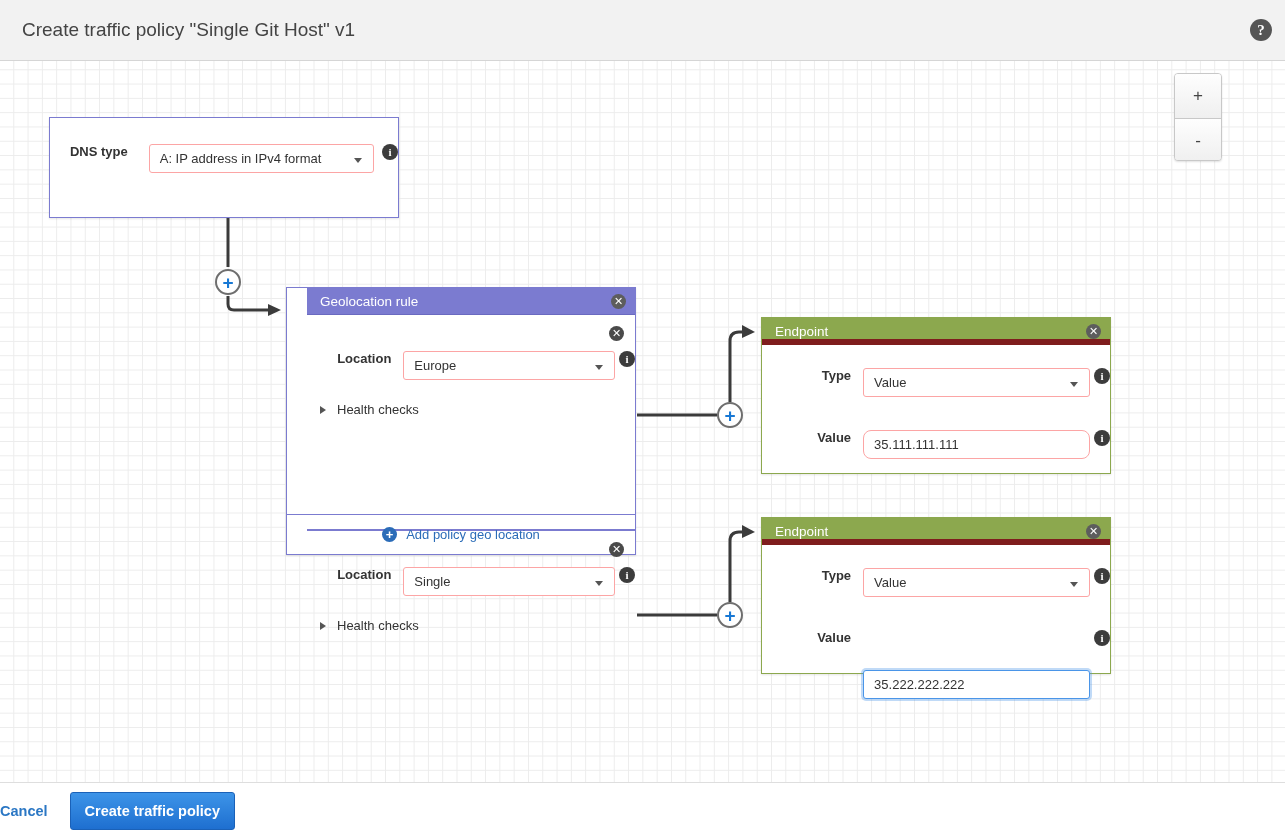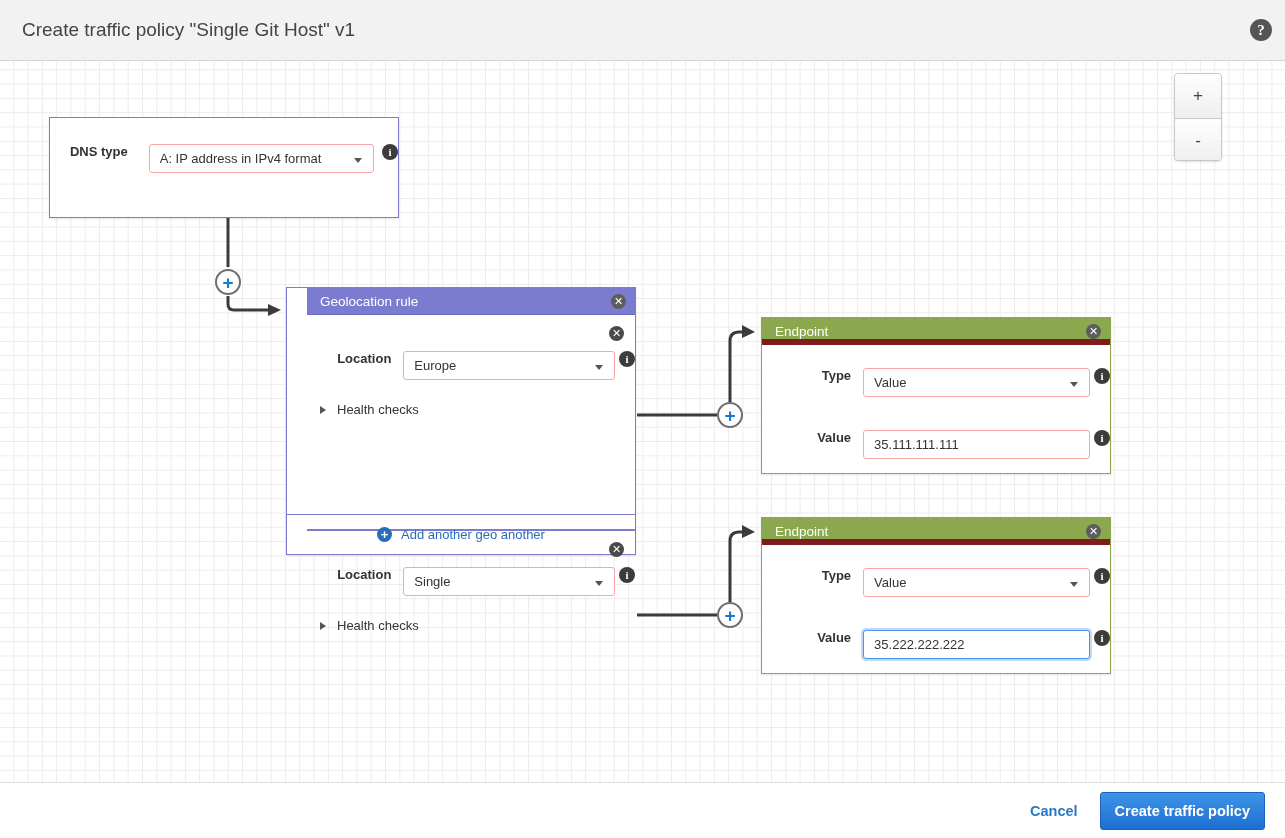--- a/index.html
+++ b/index.html
@@ -104,20 +104,21 @@
   }
   .field.select::after {
     content: ""; position: absolute; right: 11px; top: 13px;
     border-left: 4.5px solid transparent;
     border-right: 4.5px solid transparent;
     border-top: 5px solid #555;
   }
   .field.focused {
     border-color: #4a95e8;
     box-shadow: 0 0 0 2px rgba(74,149,232,.35);
+    margin-top: 40px;
   }
 
   
   .icon-info {
     width: 16px; height: 16px; border-radius: 50%;
     background: #3c3c3c; color: #fff;
     font-size: 11px; font-weight: bold;
     display: flex; align-items: center; justify-content: center;
     font-family: "Liberation Serif", serif; cursor: pointer;
     flex: 0 0 auto;
@@ -169,21 +170,21 @@
     font-family: "Liberation Sans", sans-serif;
   }
 
   svg.links { position: absolute; left: 0; top: 0; width: 1285px; height: 721px; z-index: 2; }
 
   
   .footer {
     position: absolute; bottom: 0; left: 0;
     width: 1285px; height: 56px;
     background: #fff; border-top: 1px solid #dedede;
-    display: flex; align-items: center; justify-content: flex-end;
+    display: flex; align-items: center; 
     padding-right: 20px; gap: 22px;
   }
   .cancel-link { color: #2b77c4; font-size: 14.5px; font-weight: bold; cursor: pointer; }
   .primary-btn {
     background: linear-gradient(to bottom, #3d94e8 0%, #1e6fd0 100%);
     border: 1px solid #1a61b8; border-radius: 3px;
     color: #fff; font-size: 14.5px; font-weight: bold;
     padding: 10px 14px; cursor: pointer;
     font-family: "Liberation Sans", sans-serif;
   }
@@ -258,40 +259,40 @@
         <div class="icon-info" style="margin-left:4px;">i</div>
       </div>
       <div class="hc-row" style="margin:22px 0 0 13px;">
         <span class="tri"></span>
         <span>Health checks</span>
       </div>
     </div>
 
     <div class="add-geo">
       <span class="plus-circle-sm">+</span>
-      <span>Add another geo another</span>
+      <span>Add policy geo location</span>
     </div>
   </div>
 
   <div class="plus-node" style="left:717px; top:341px;">+</div>
   <div class="plus-node" style="left:717px; top:541px;">+</div>
 
   <div class="card green" style="left:761px; top:256px; width:350px; height:157px;">
     <div class="card-hd hd-green">
       <span>Endpoint</span>
       <span class="icon-close on-hd" style="position:absolute; right:9px; top:6px;">✕</span>
     </div>
     <div class="row" style="padding-top:23px;">
       <div class="lbl" style="width:66px; margin-left:25px;">Type</div>
       <div class="field select" style="width:233px; margin-left:12px;">Value</div>
       <div class="icon-info" style="margin-left:4px;">i</div>
     </div>
     <div class="row" style="padding-top:33px;">
       <div class="lbl" style="width:66px; margin-left:25px;">Value</div>
-      <div class="field" style="width:233px; margin-left:12px;">35.111.111.111</div>
+      <div class="field" style="width:233px; margin-left:12px;border-radius:8px;">35.111.111.111</div>
       <div class="icon-info" style="margin-left:4px;">i</div>
     </div>
   </div>
 
   <div class="card green" style="left:761px; top:456px; width:350px; height:157px;">
     <div class="card-hd hd-green">
       <span>Endpoint</span>
       <span class="icon-close on-hd" style="position:absolute; right:9px; top:6px;">✕</span>
     </div>
     <div class="row" style="padding-top:23px;">

